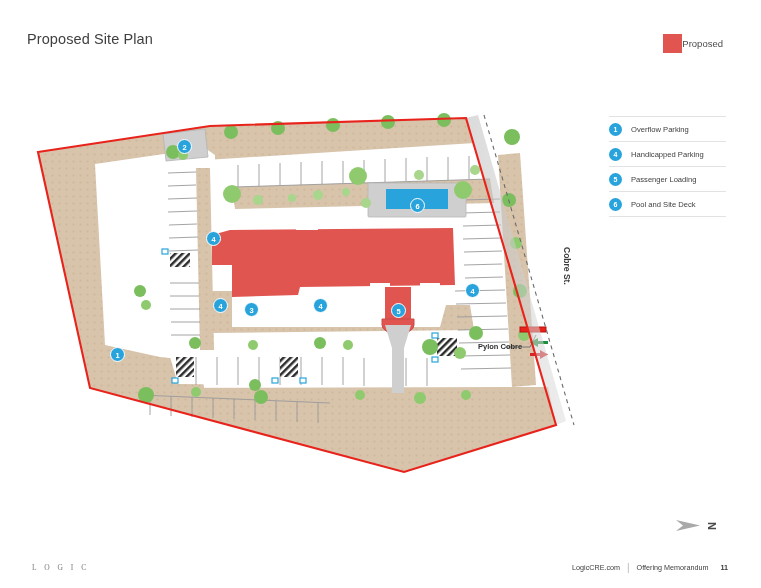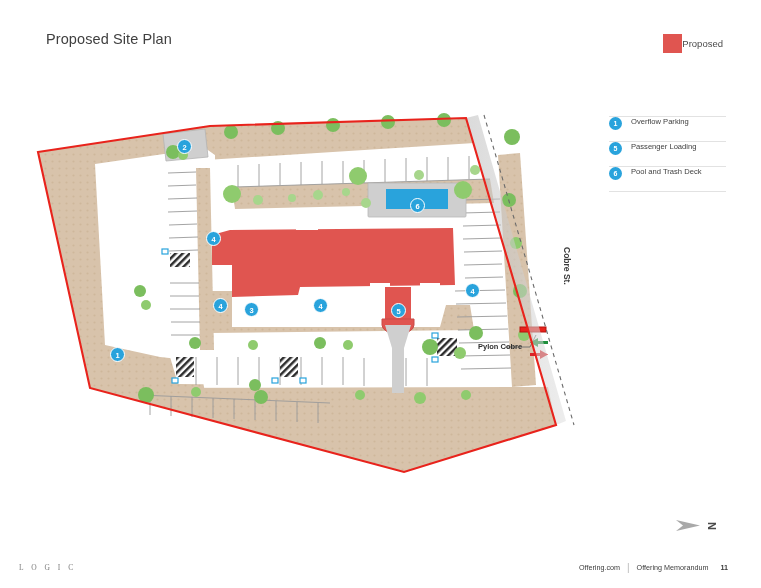--- a/index.html
+++ b/index.html
@@ -9,41 +9,41 @@
     background:#ffffff;
     font-family:"Liberation Sans", sans-serif;
     color:#3b3b3b;
     overflow:hidden;
     position:relative;
   }
   .page{position:absolute;inset:0;}
 
   
   .page-title{
-    position:absolute;left:46px;top:31px;
+    position:absolute;left:27px;top:31px;
     font-size:14.5px;letter-spacing:.1px;
     color:#3f3f3f;font-weight:400;
   }
   .proposed-key{
     position:absolute;right:38px;top:34px;
     display:flex;align-items:center;gap:0;padding-left:40px;
   }
   .proposed-swatch{width:19px;height:19px;background:#E05550;}
   .proposed-label{font-size:9.5px;color:#4a4a4a;}
 
   
   .legend{
     position:absolute;left:609px;top:116px;width:117px;
   }
   .legend-title{
     font-size:9px;font-weight:bold;color:#3b3b3b;
     padding-bottom:7px;
   }
   .legend-row{
-    display:flex;gap:9px;
+    display:flex;align-items:center;gap:9px;
     border-top:1px solid #e2e2e2;
     height:24px;
   }
   .legend-row:last-child{border-bottom:1px solid #e2e2e2;}
   .badge{
     width:13px;height:13px;border-radius:50%;
     background:#29A3DC;color:#fff;
     font-size:7px;line-height:13px;text-align:center;
     flex:0 0 auto;font-weight:bold;
   }
@@ -79,21 +79,21 @@
     position:absolute;left:676px;top:519px;
     display:flex;align-items:center;gap:6px;
   }
   .north-n{
     font-size:11px;font-weight:bold;color:#4a4a4a;
     transform:rotate(90deg);
   }
 
   
   .footer-logo{
-    position:absolute;left:19px;top:563px;
+    position:absolute;left:32px;top:563px;
     font-size:7.5px;letter-spacing:3px;color:#7b7b7b;
     font-family:"Liberation Serif", serif;
   }
   .footer-right{
     position:absolute;right:33px;top:562px;
     display:flex;align-items:center;gap:7px;
     font-size:7.2px;color:#3b3b3b;
   }
   .footer-sep{color:#b9b9b9;font-size:10px;}
   .footer-page{font-weight:bold;margin-left:5px;text-align:center;}
@@ -317,37 +317,41 @@
   <div class="street-label">Cobre St.</div>
   <div class="pylon-label">Pylon Cobre</div>
 
   <div class="legend">
 
     <div class="legend-row">
       <span class="badge">1</span>
       <span class="legend-text">Overflow Parking</span>
     </div>
     <div class="legend-row">
+      <span class="badge">4</span>
+      <span class="legend-text">Handicapped Parking</span>
+    </div>
+    <div class="legend-row">
       <span class="badge">5</span>
       <span class="legend-text">Passenger Loading</span>
     </div>
     <div class="legend-row">
       <span class="badge">6</span>
-      <span class="legend-text">Pool and Trash Deck</span>
+      <span class="legend-text">Pool and Site Deck</span>
     </div>
   </div>
 
   <div class="north">
     <svg width="26" height="13" viewBox="0 0 26 13">
       <path d="M0,1 L24,6.5 L0,12 L7,6.5 Z" fill="#A9A9A9"></path>
     </svg>
     <span class="north-n">N</span>
   </div>
 
   <div class="footer-logo">L O G I C</div>
   <div class="footer-right">
-    <span>Offering.com</span>
+    <span>LogicCRE.com</span>
     <span class="footer-sep">|</span>
     <span>Offering Memorandum</span>
     <span class="footer-page">11</span>
   </div>
 
 </div>
 
 </body></html>

